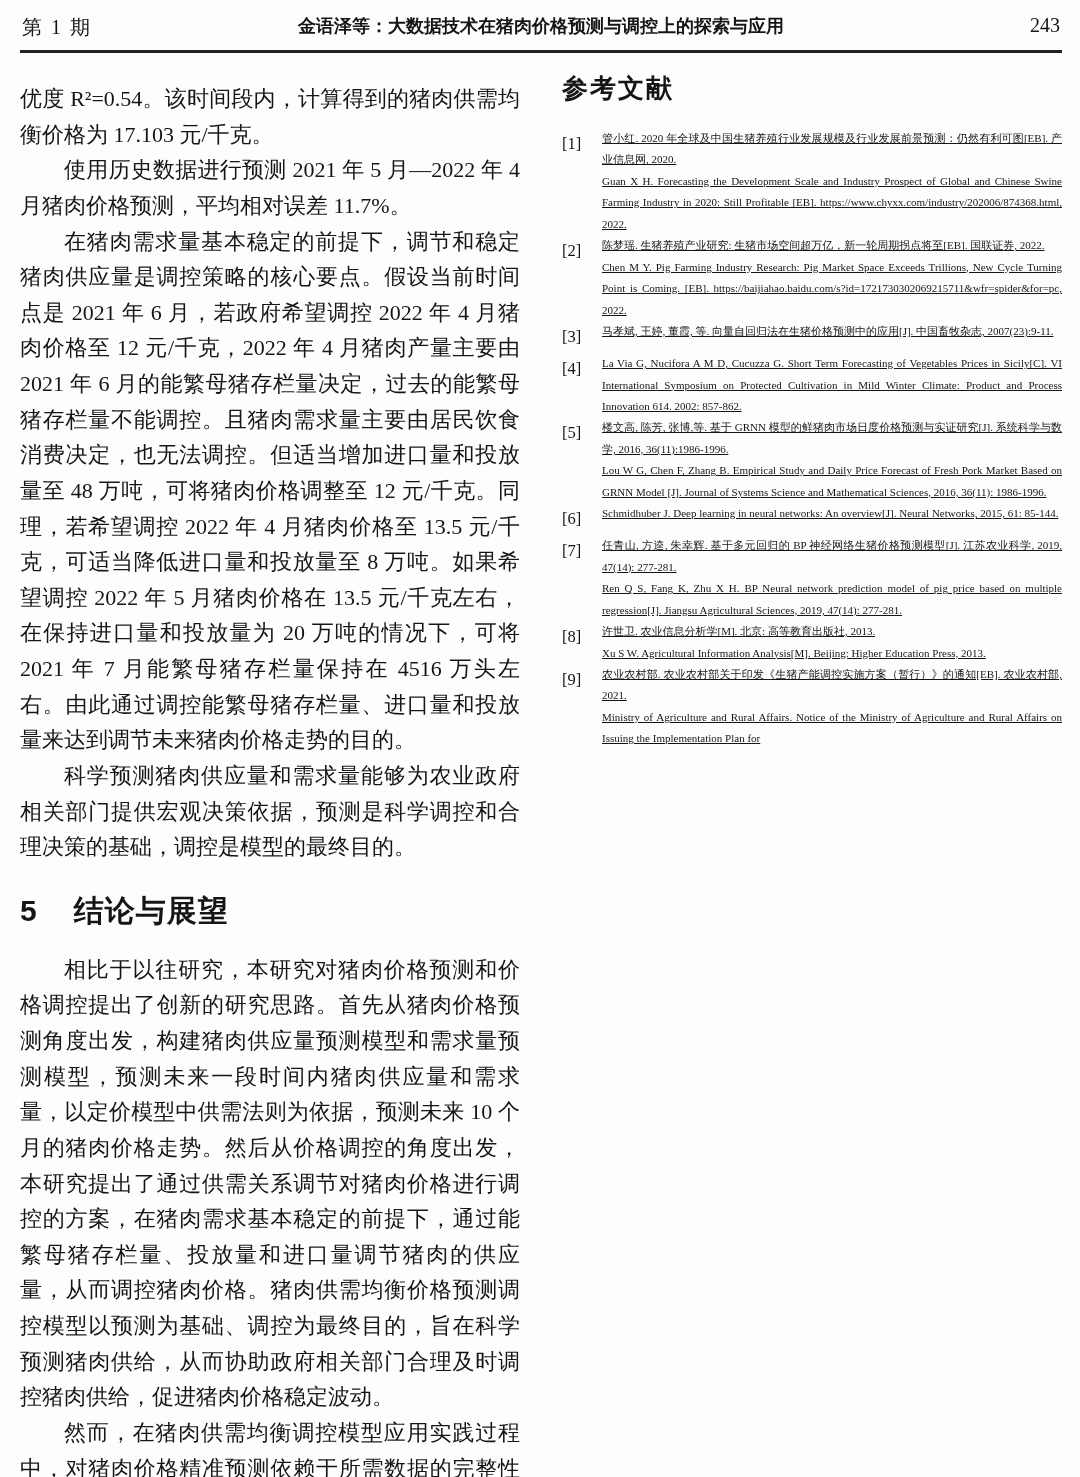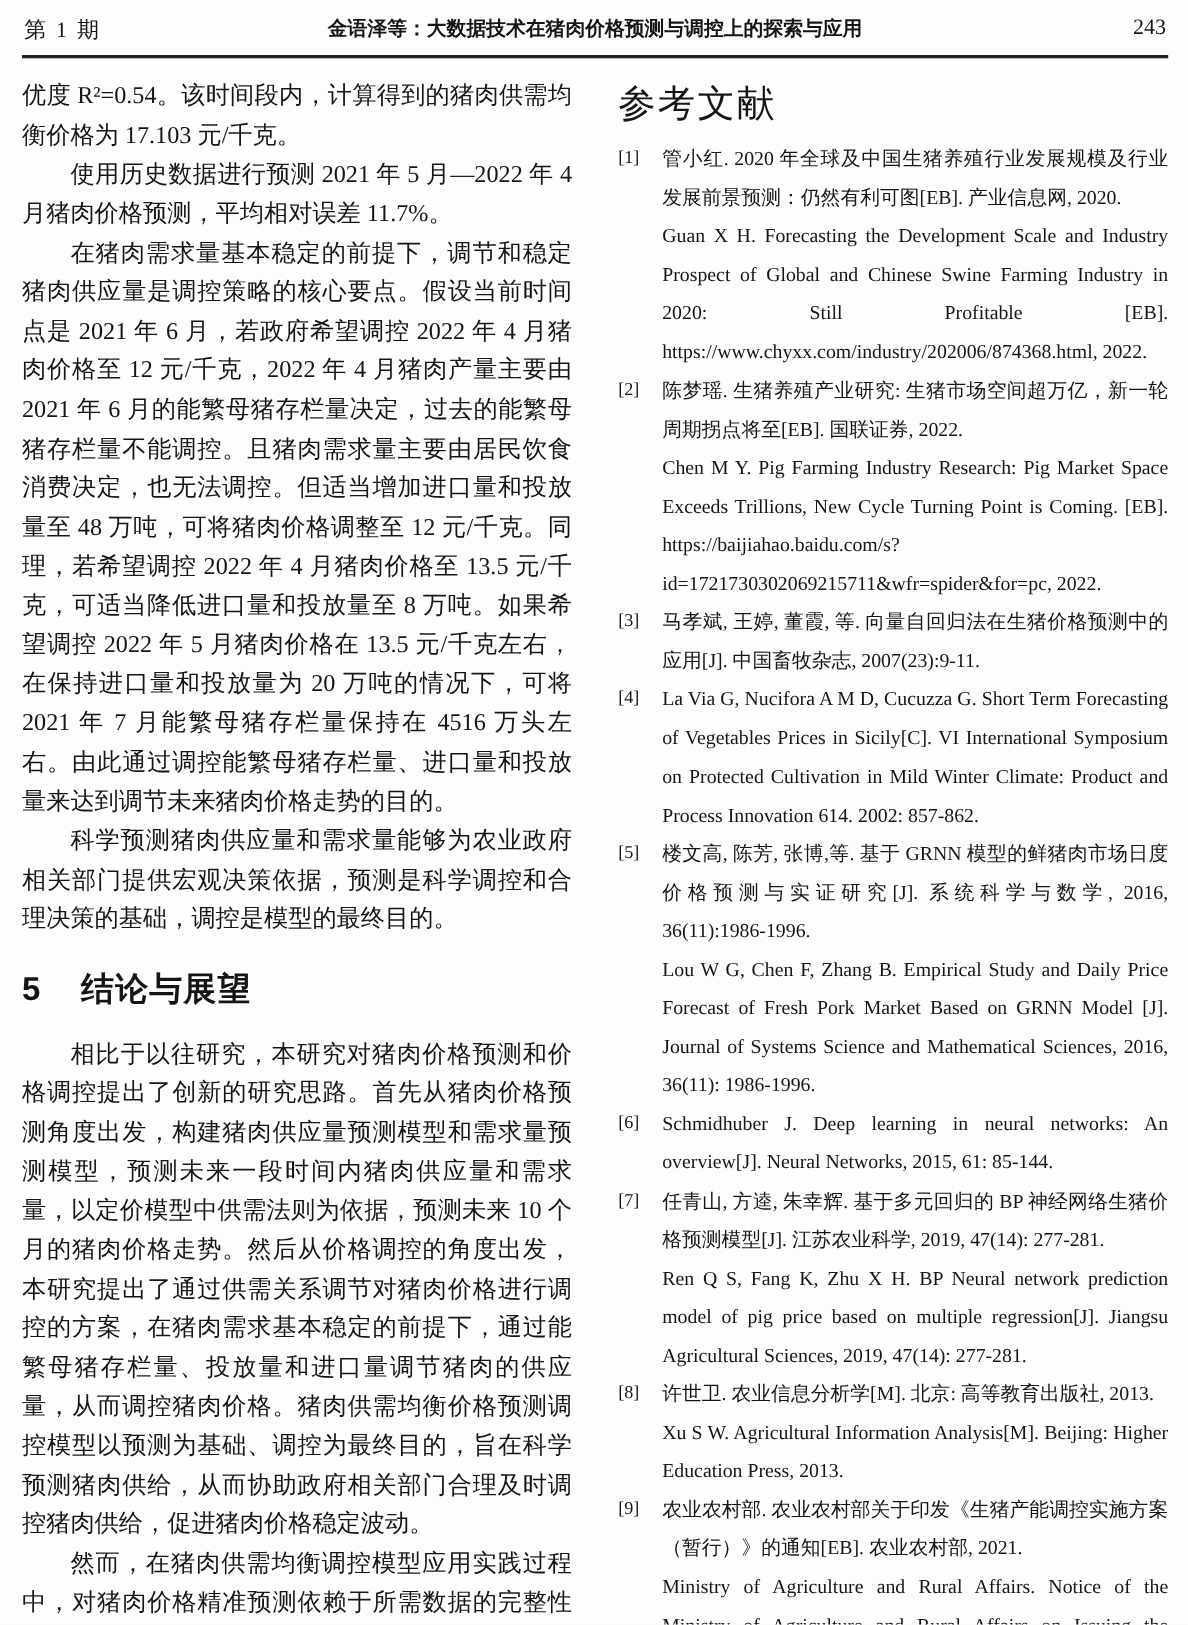--- a/index.html
+++ b/index.html
@@ -52,56 +52,57 @@
   .col-right { width: 462px; flex: 1; }
   
   .body-text p {
     margin: 0;
     font-size: 22px;
     line-height: 1.62;
     text-align: justify;
     text-indent: 2em;
     word-break: break-word;
   }
-  .body-text p.no-indent { text-indent: 0; }
+  .body-text p.no-indent { text-indent: 0; margin-top: 12px; }
   .section-heading {
     display: flex;
     align-items: baseline;
     font-family: "Liberation Sans", "DejaVu Sans", sans-serif;
     font-weight: 700;
     font-size: 30px;
     margin: 26px 0 20px 0;
     letter-spacing: 1px;
   }
   .section-number { margin-right: 36px; }
   
   .ref-heading {
     font-family: "Liberation Sans", "DejaVu Sans", sans-serif;
-    font-weight: 400;
-    font-size: 34px;
-    margin: 2px 0 10px 0;
+    font-weight: 700;
+    font-size: 26px;
+    margin: 2px 0 22px 0;
     letter-spacing: 2px;
   }
   .ref-item {
     display: flex;
     align-items: flex-start;
   }
   .ref-label {
     flex: none;
     width: 40px;
     font-size: 16.5px;
     line-height: 1.95;
   }
   .ref-body { flex: 1; min-width: 0; }
   .ref-zh, .ref-en {
-    font-size: 18px;
+    font-size: 11px;
     line-height: 1.95;
     text-align: justify;
     word-break: break-word;
     overflow-wrap: anywhere;
+    text-decoration: underline;
   }
 </style>
 </head>
 <body>
 
 <div class="page">
 
   <div class="header">
     <span class="header-issue">第 1 期</span>
     <span class="header-title">金语泽等：大数据技术在猪肉价格预测与调控上的探索与应用</span>

